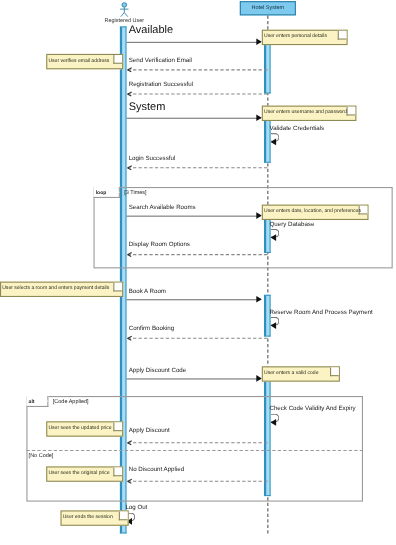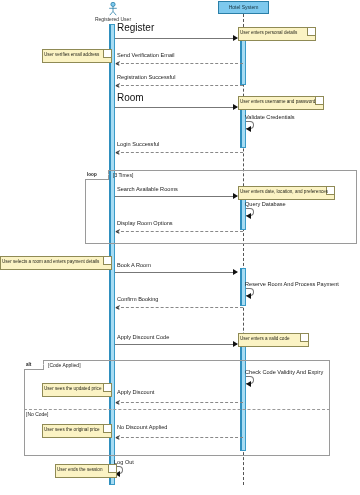--- a/index.html
+++ b/index.html
@@ -132,21 +132,21 @@
   <div class="obj-box" style="left:218px;top:1px;width:51px;height:13px;"></div>
   <div class="obj-box-label" style="left:218px;top:4px;width:51px;">Hotel System</div>
   <div class="lifeline-dash" style="left:243px;top:14px;height:471px;"></div>
 
   <div class="activation" style="left:240px;top:31px;width:6px;height:54px;"></div>
   <div class="activation" style="left:240px;top:100px;width:6px;height:48px;"></div>
   <div class="activation" style="left:240px;top:191px;width:6px;height:39px;"></div>
   <div class="activation" style="left:240px;top:268px;width:6px;height:38px;"></div>
   <div class="activation" style="left:240px;top:339px;width:6px;height:112px;"></div>
 
-  <div class="msg-label big" style="left:117px;top:24px;">Register</div>
+  <div class="msg-label big" style="left:117px;top:24px;">Available</div>
   <div class="msg-line" style="left:115px;top:38px;width:122px;"></div>
   <div class="arrow-solid" style="left:233px;top:35px;"></div>
 
   <div class="note" style="left:238px;top:27px;width:78px;height:14px;">
     <div class="note-fold"></div>
   </div>
   <div class="note-text" style="left:240px;top:30px;">User enters personal details</div>
 
   <div class="msg-label" style="left:117px;top:52px;">Send Verification Email</div>
   <div class="msg-line ret" style="left:116px;top:63px;width:127px;"></div>
@@ -154,21 +154,21 @@
 
   <div class="note" style="left:42px;top:49px;width:70px;height:14px;">
     <div class="note-fold"></div>
   </div>
   <div class="note-text" style="left:44px;top:52px;">User verifies email address</div>
 
   <div class="msg-label" style="left:117px;top:74px;">Registration Successful</div>
   <div class="msg-line ret" style="left:116px;top:85px;width:127px;"></div>
   <div class="arrow-open" style="left:116px;top:85px;"></div>
 
-  <div class="msg-label big" style="left:117px;top:94px;">Room</div>
+  <div class="msg-label big" style="left:117px;top:94px;">System</div>
   <div class="msg-line" style="left:115px;top:107px;width:122px;"></div>
   <div class="arrow-solid" style="left:233px;top:104px;"></div>
 
   <div class="note" style="left:238px;top:96px;width:86px;height:14px;">
     <div class="note-fold"></div>
   </div>
   <div class="note-text" style="left:240px;top:99px;">User enters username and password</div>
 
   <div class="msg-label" style="left:245px;top:114px;">Validate Credentials</div>
   <div class="self-msg" style="left:246px;top:121px;width:8px;height:8px;"></div>

